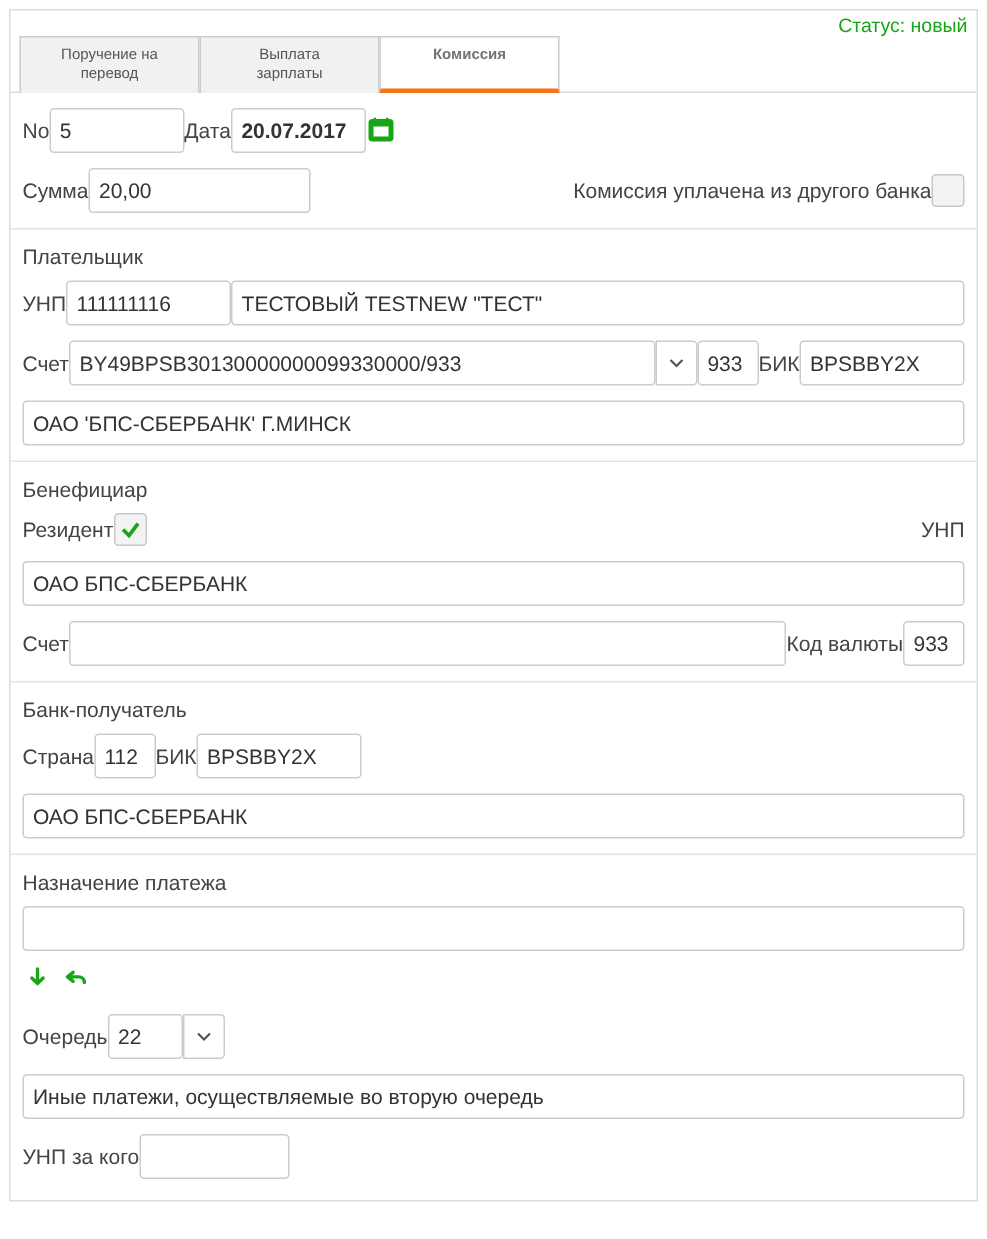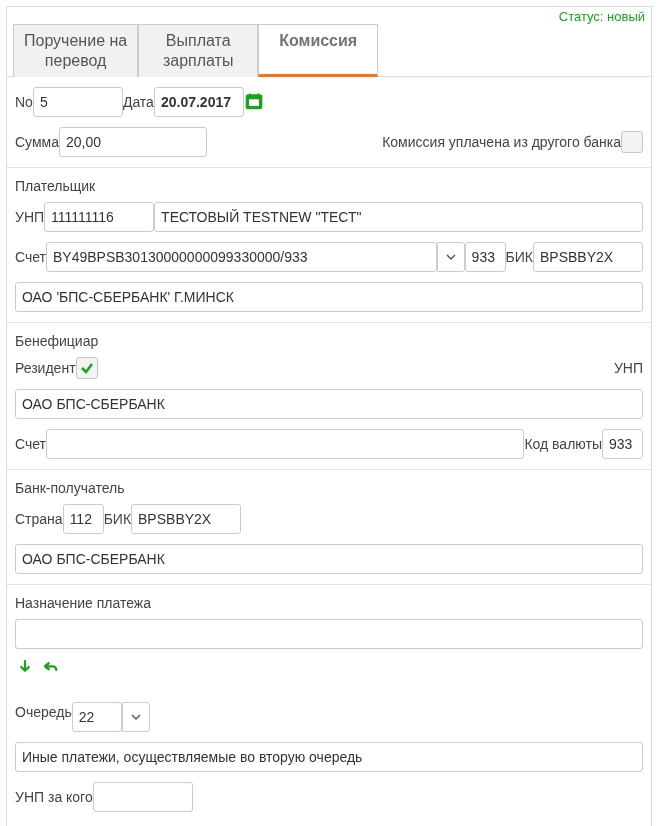--- a/index.html
+++ b/index.html
@@ -28,21 +28,21 @@
     border-bottom: 1px solid #dcdcdc;
     padding-top: 16px;
     padding-left: 6px;
     gap: 0;
   }
   .tab {
     border: 1px solid #ccc;
     border-bottom: none;
     background: #f1f1f1;
     color: #555;
-    font-size: 16px;
+    font-size: 10px;
     text-align: center;
     padding: 6px 10px;
     min-width: 120px;
     line-height: 1.25;
     cursor: pointer;
     position: relative;
     top: 1px;
   }
   .tab.active {
     background: #fff;
@@ -267,21 +267,21 @@
         <span class="icon-btn">
           <svg width="18" height="18" viewBox="0 0 24 24">
               <path d="M9 7 L4 11 L9 15 M4 11 h10 a5 5 0 0 1 5 5" fill="none" stroke="#18a518" stroke-width="3" stroke-linecap="round" stroke-linejoin="round"></path>
             </svg>
         </span>
       </div>
     </div>
 
     <div class="row">
       <label class="lbl">Очередь</label>
-      <div class="select-wrap" style="flex:0 0 auto;margin-top:11px;">
+      <div class="select-wrap" style="flex:0 0 auto;">
         <input type="text" class="inp" style="width: 50px;" value="22">
         <span class="dd-btn">
           <svg width="10" height="10" viewBox="0 0 10 10">
               <path d="M1 3 L5 7 L9 3" fill="none" stroke="#555" stroke-width="1.5"></path>
             </svg>
         </span>
       </div>
     </div>
     <div class="row">
       <input type="text" class="inp ro full" readonly="" value="Иные платежи, осуществляемые во вторую очередь" style="">

